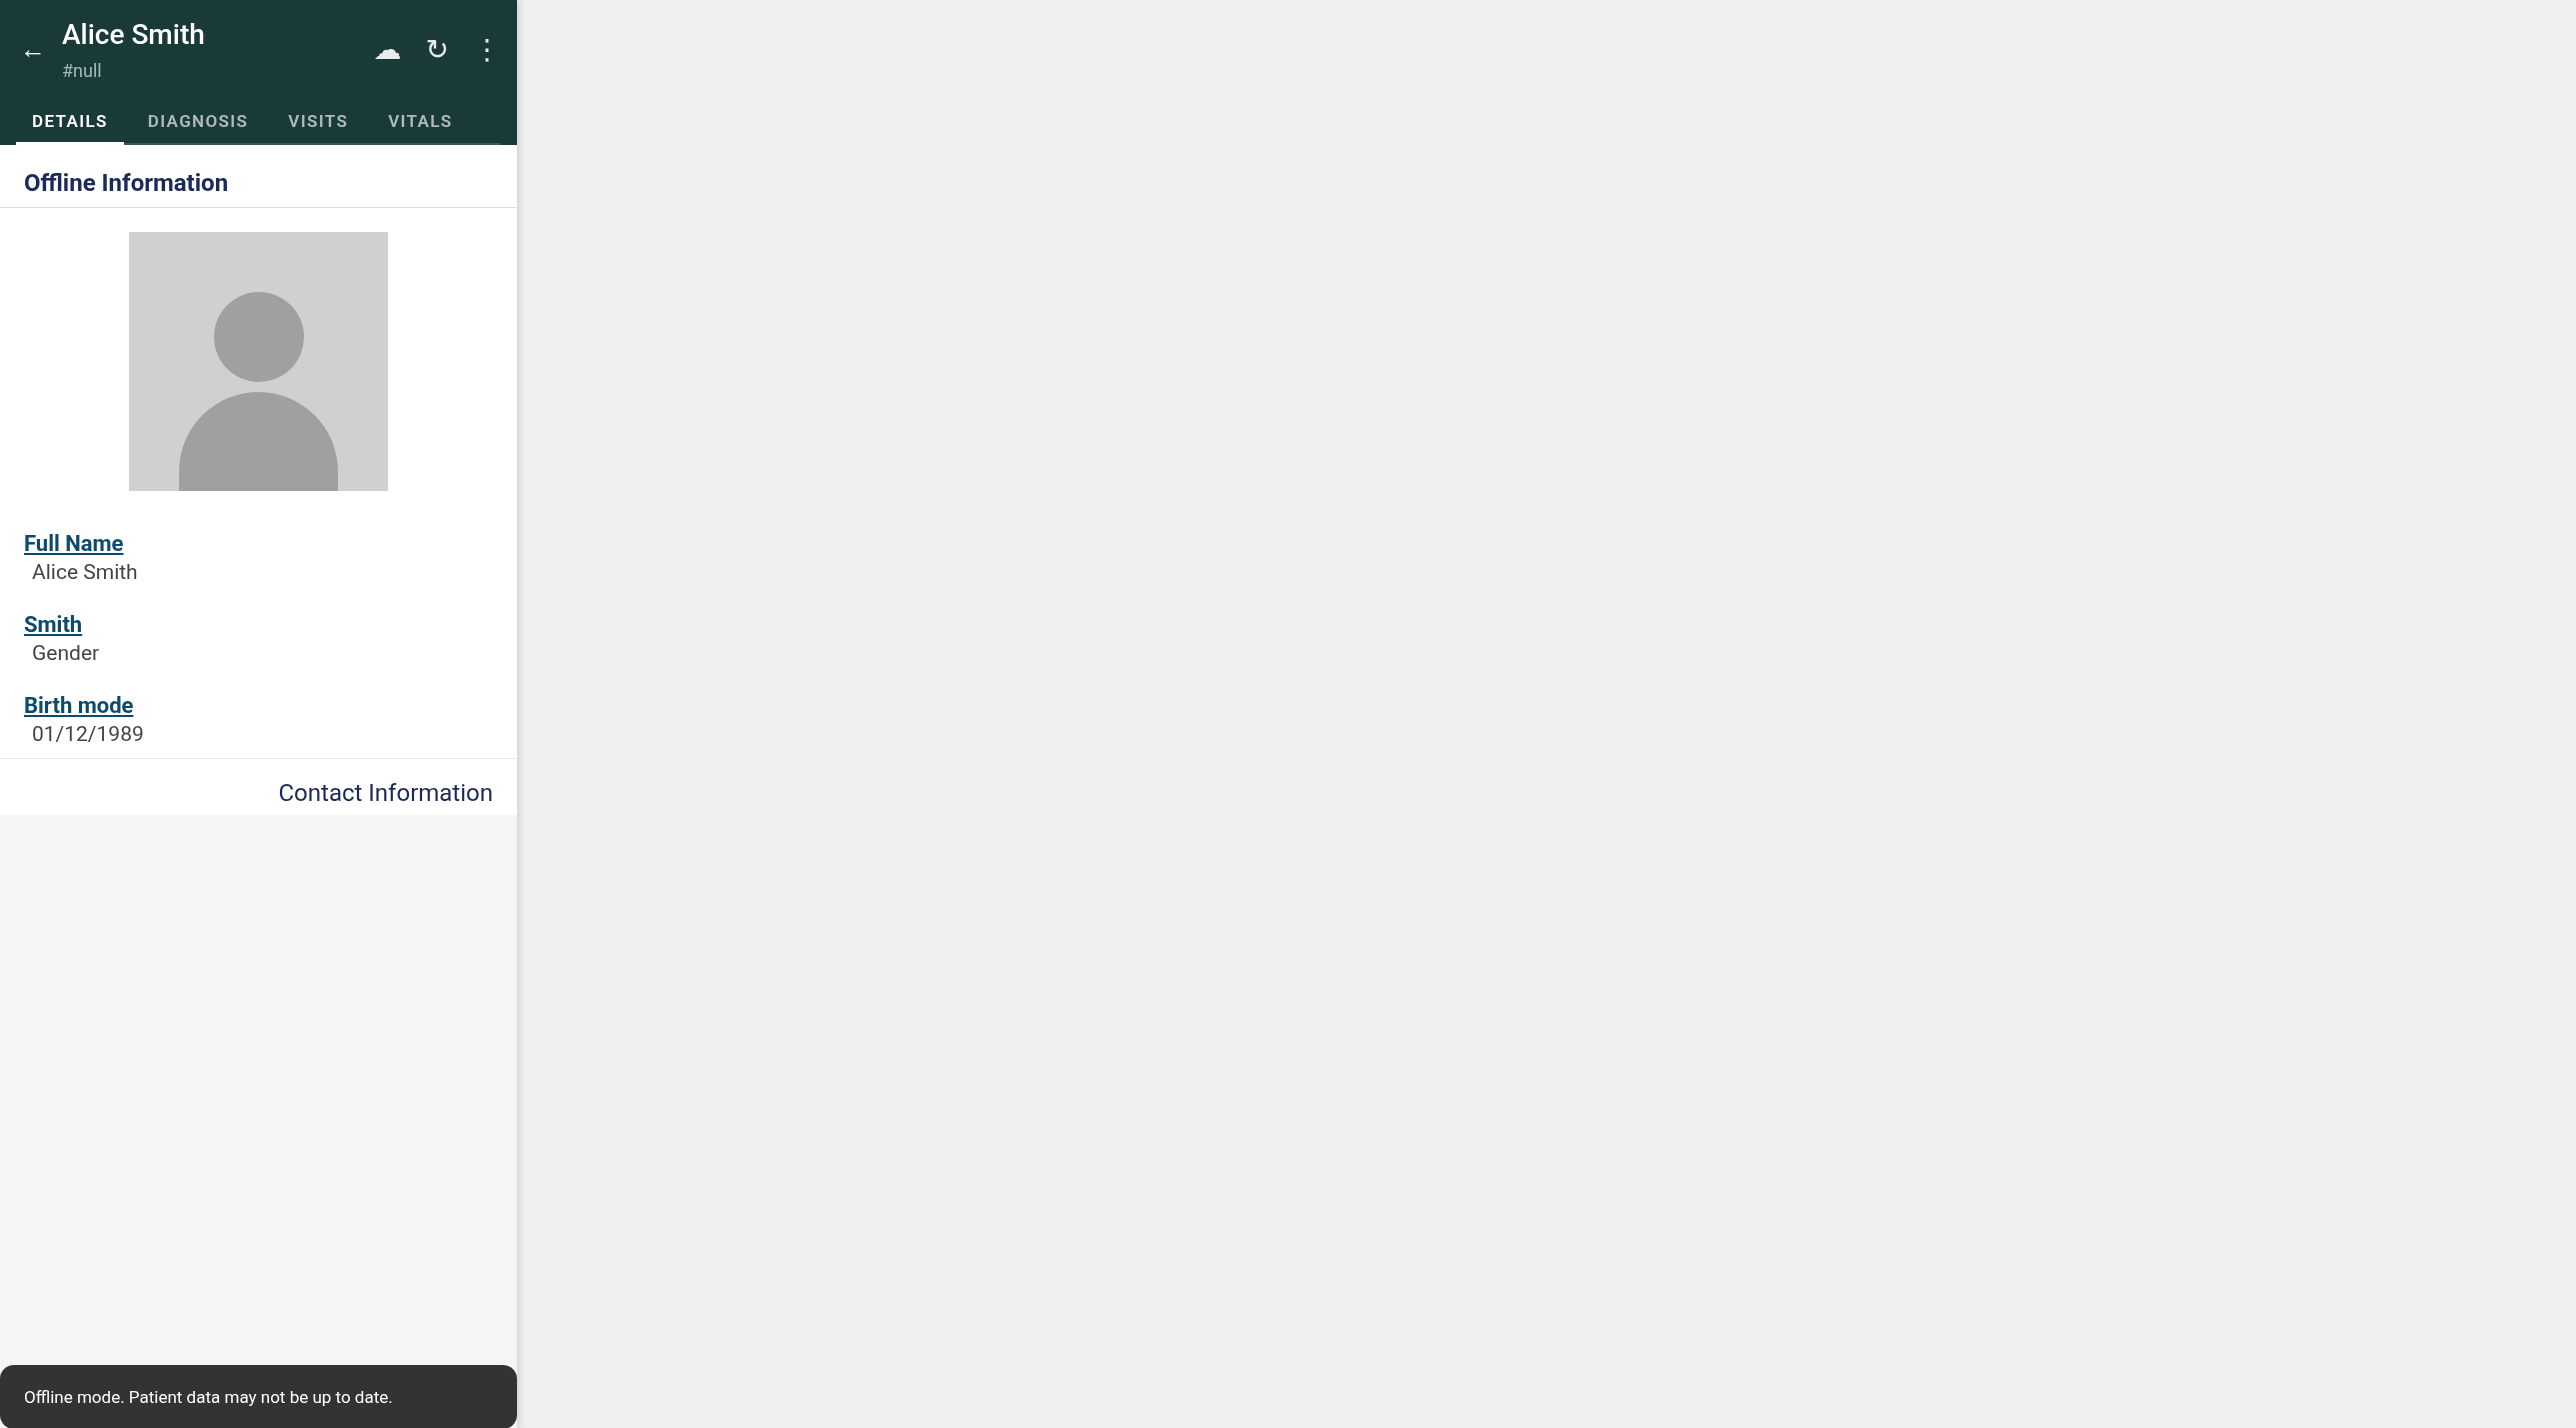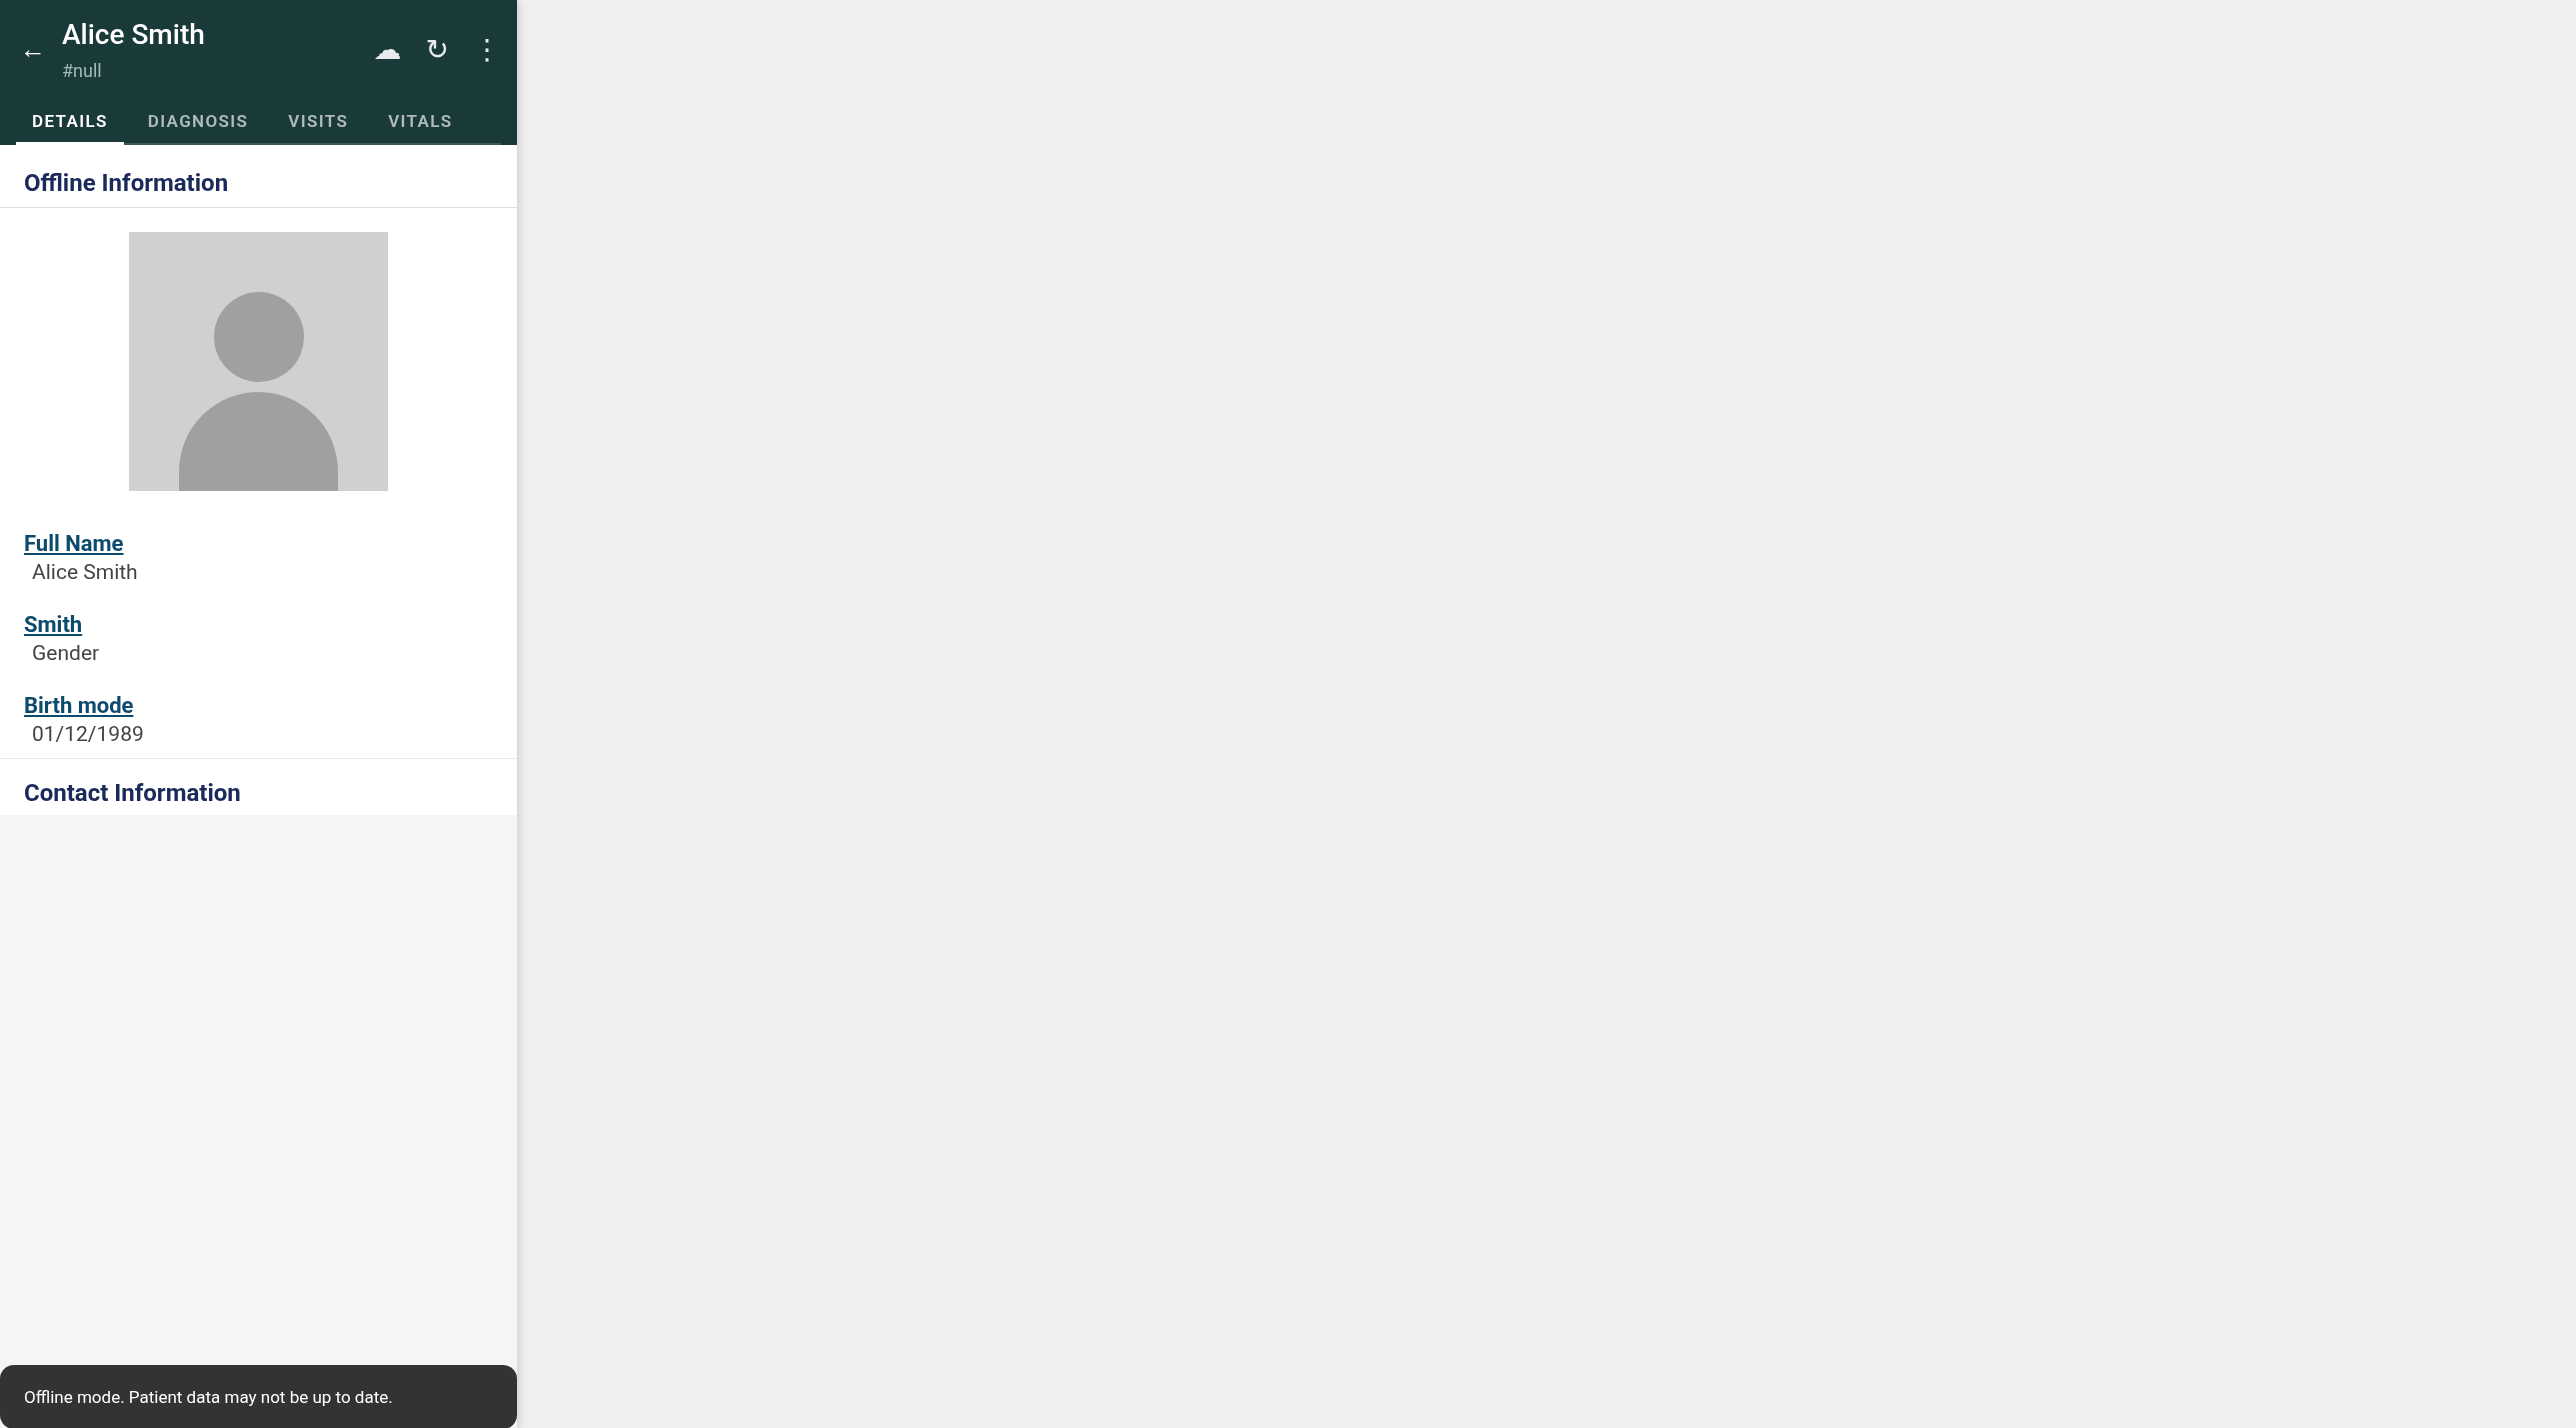--- a/index.html
+++ b/index.html
@@ -201,21 +201,22 @@
 
     
     .section-divider {
       padding: 20px 24px 8px 24px;
       border-top: 1px solid #e8e8e8;
     }
 
     .section-divider-title {
       color: #1a2a5a;
       font-size: 24px;
-      font-weight: 700;
+      font-weight: 400;
+      text-align: right;
     }
 
     
     .snackbar {
       position: absolute;
       bottom: 0;
       left: 0;
       right: 0;
       background: #333333;
       color: #ffffff;

